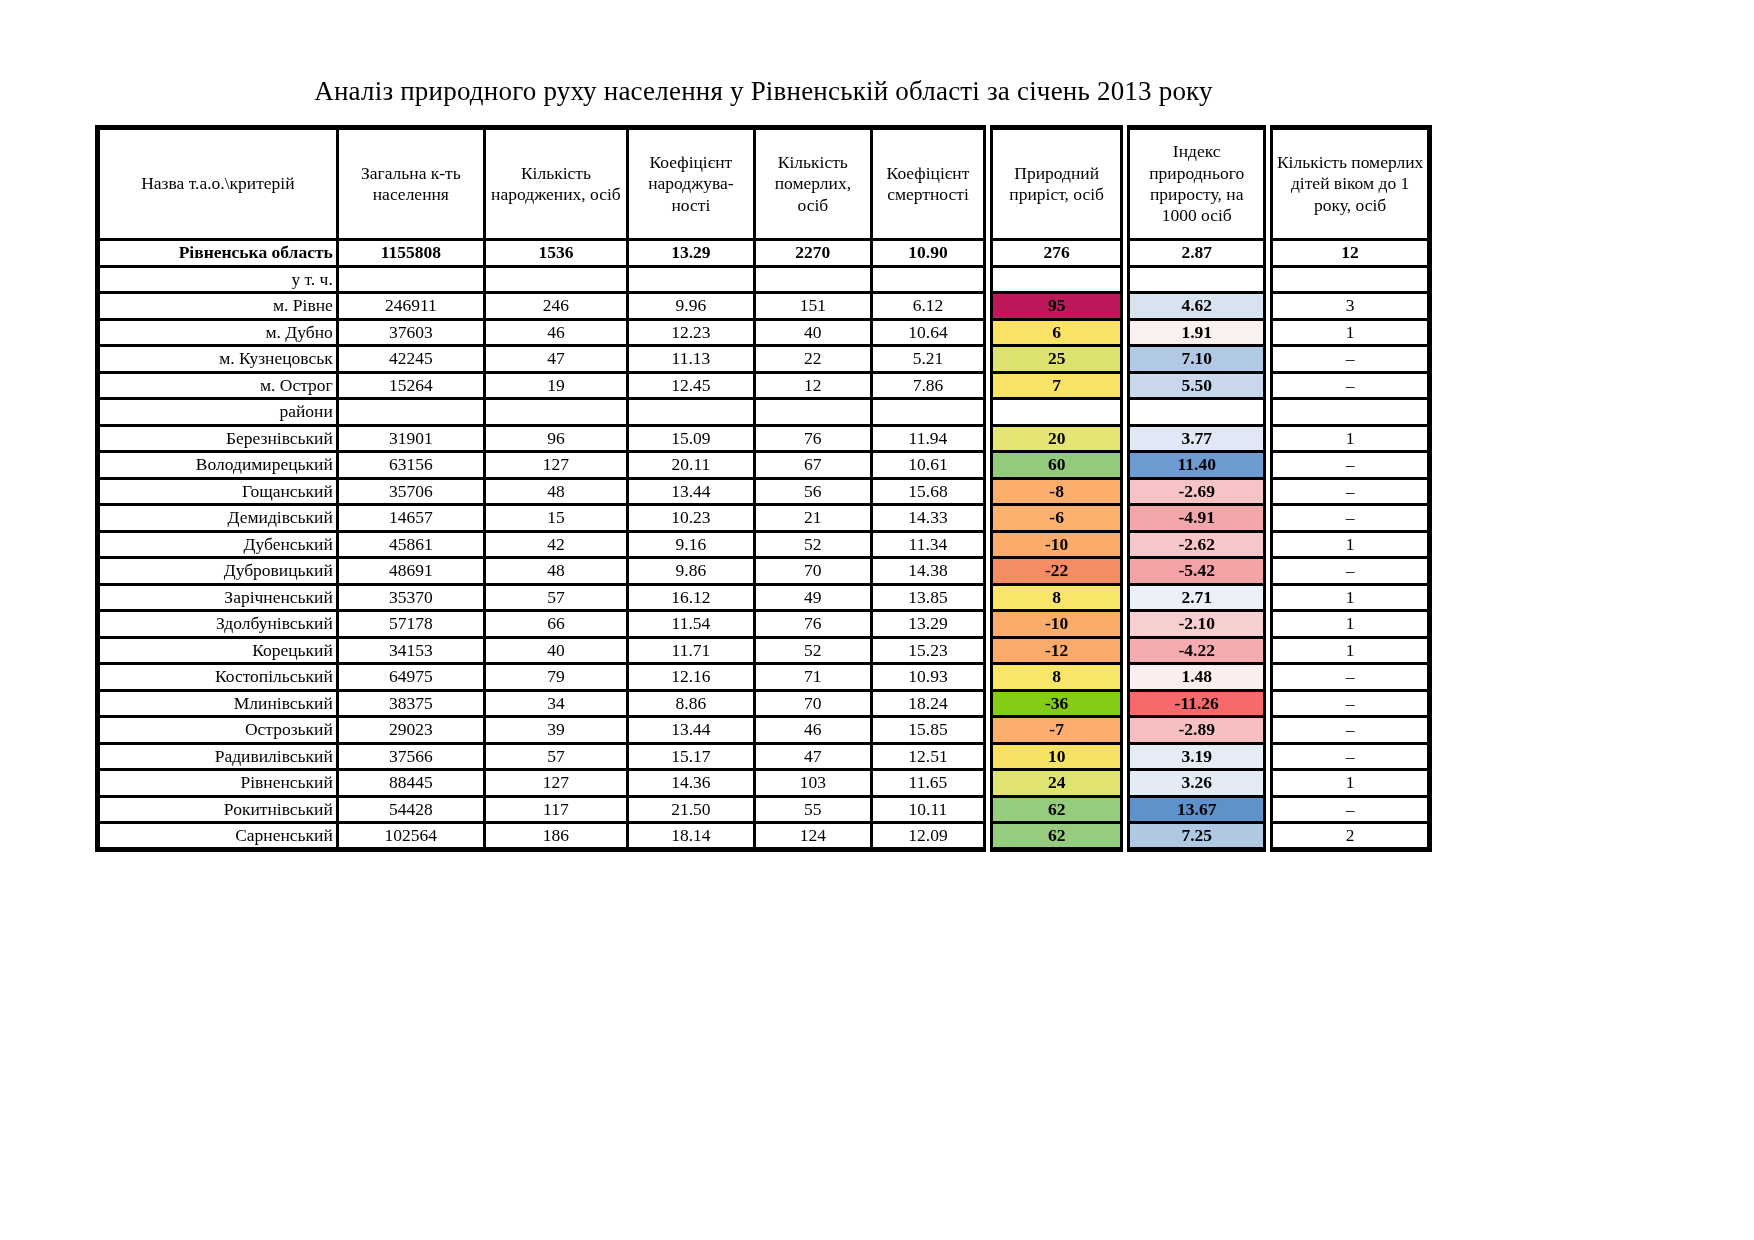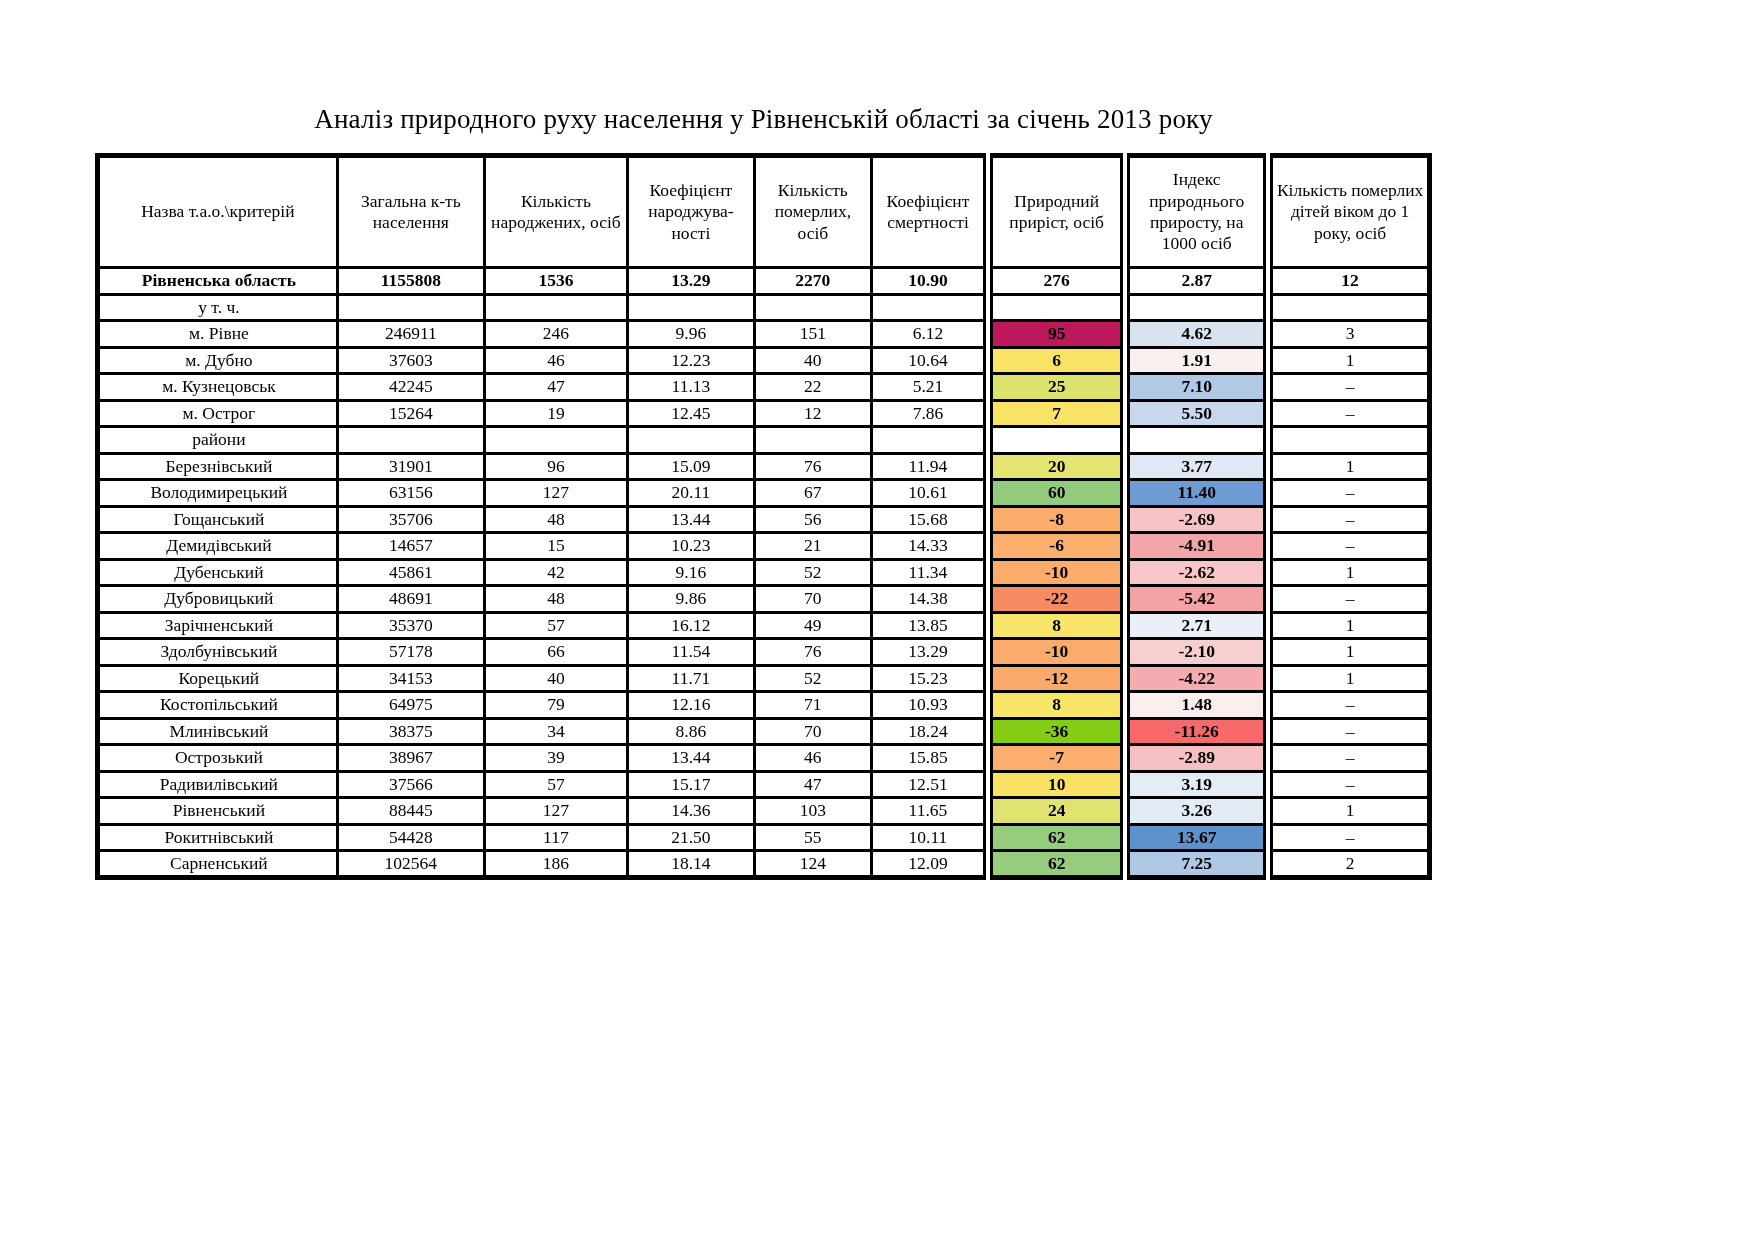--- a/index.html
+++ b/index.html
@@ -3,21 +3,21 @@
 <meta charset="utf-8">
 <style>
   html,body{margin:0;padding:0;background:#fff;}
   body{
     width:1754px;height:1240px;
     font-family:"Liberation Serif","DejaVu Serif",serif;
     color:#000;
     position:relative;
   }
   .page-title{
-    padding-top:104px;
+    padding-top:76px;
     width:1337px;
     margin-left:95px;
     text-align:center;
     font-size:27px;
     font-weight:normal;
     letter-spacing:0.2px;
   }
   table.data-table{
     border-collapse:collapse;
     table-layout:fixed;
@@ -37,21 +37,21 @@
     line-height:1.22;
   }
   
   .data-table th:nth-child(7),.data-table td:nth-child(7),
   .data-table th:nth-child(8),.data-table td:nth-child(8),
   .data-table th:nth-child(9),.data-table td:nth-child(9){
     border-left:10px double #000;
   }
   .data-table thead tr{height:112px;}
   .data-table tbody tr{height:26.5px;}
-  .data-table td.name-cell{text-align:center;padding-left:5px;}
+  .data-table td.name-cell{text-align:right;padding-left:5px;}
   .data-table tr.bold-row td{font-weight:bold;}
   .data-table td.scale-cell{font-weight:bold;}
   
   col.c1{width:238px;} col.c2{width:146px;} col.c3{width:142px;}
   col.c4{width:126px;} col.c5{width:116px;} col.c6{width:116px;}
   col.c7{width:136px;} col.c8{width:142px;} col.c9{width:160px;}
 </style>
 </head>
 <body>
 
@@ -276,21 +276,21 @@
         <td>34</td>
         <td>8.86</td>
         <td>70</td>
         <td>18.24</td>
         <td class="scale-cell" style="background: #84cc16; margin-top: 28px;">-36</td>
         <td class="scale-cell" style="background: rgb(248, 105, 107);">-11.26</td>
         <td>–</td>
       </tr>
       <tr>
         <td class="name-cell">Острозький</td>
-        <td>38967</td>
+        <td>29023</td>
         <td>39</td>
         <td>13.44</td>
         <td>46</td>
         <td>15.85</td>
         <td class="scale-cell" style="background: rgb(251, 174, 109);">-7</td>
         <td class="scale-cell" style="background: rgb(246, 192, 194);">-2.89</td>
         <td>–</td>
       </tr>
       <tr>
         <td class="name-cell">Радивилівський</td>

